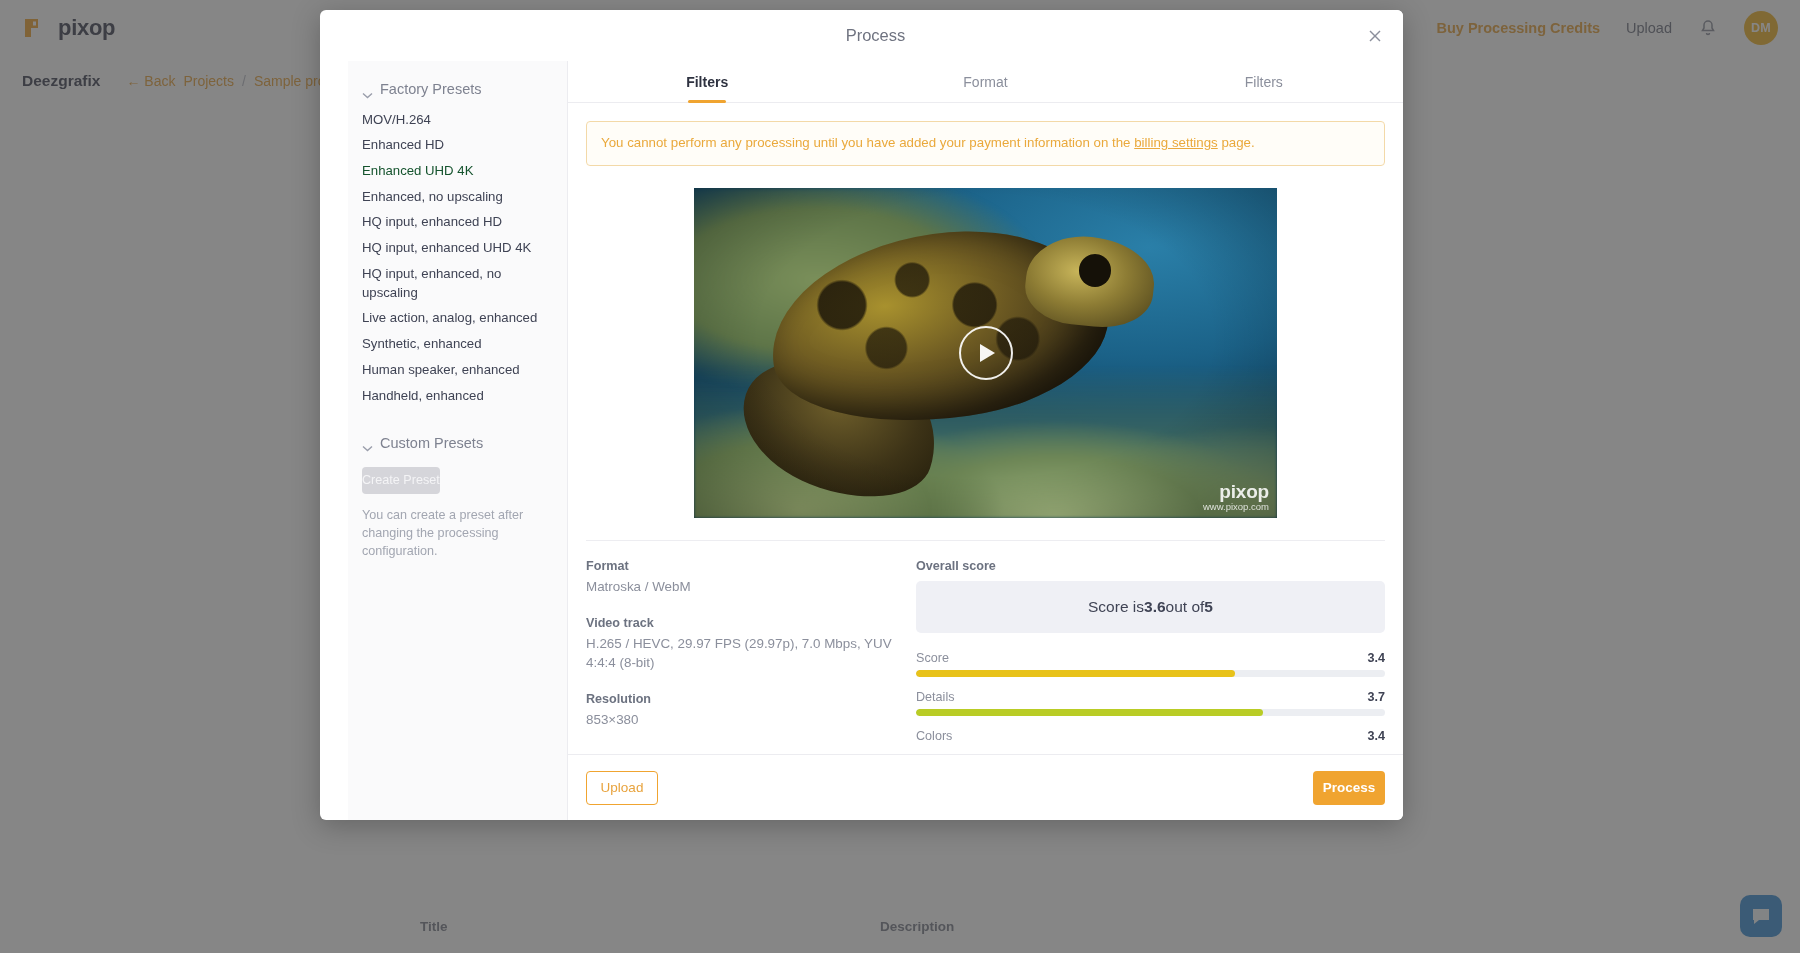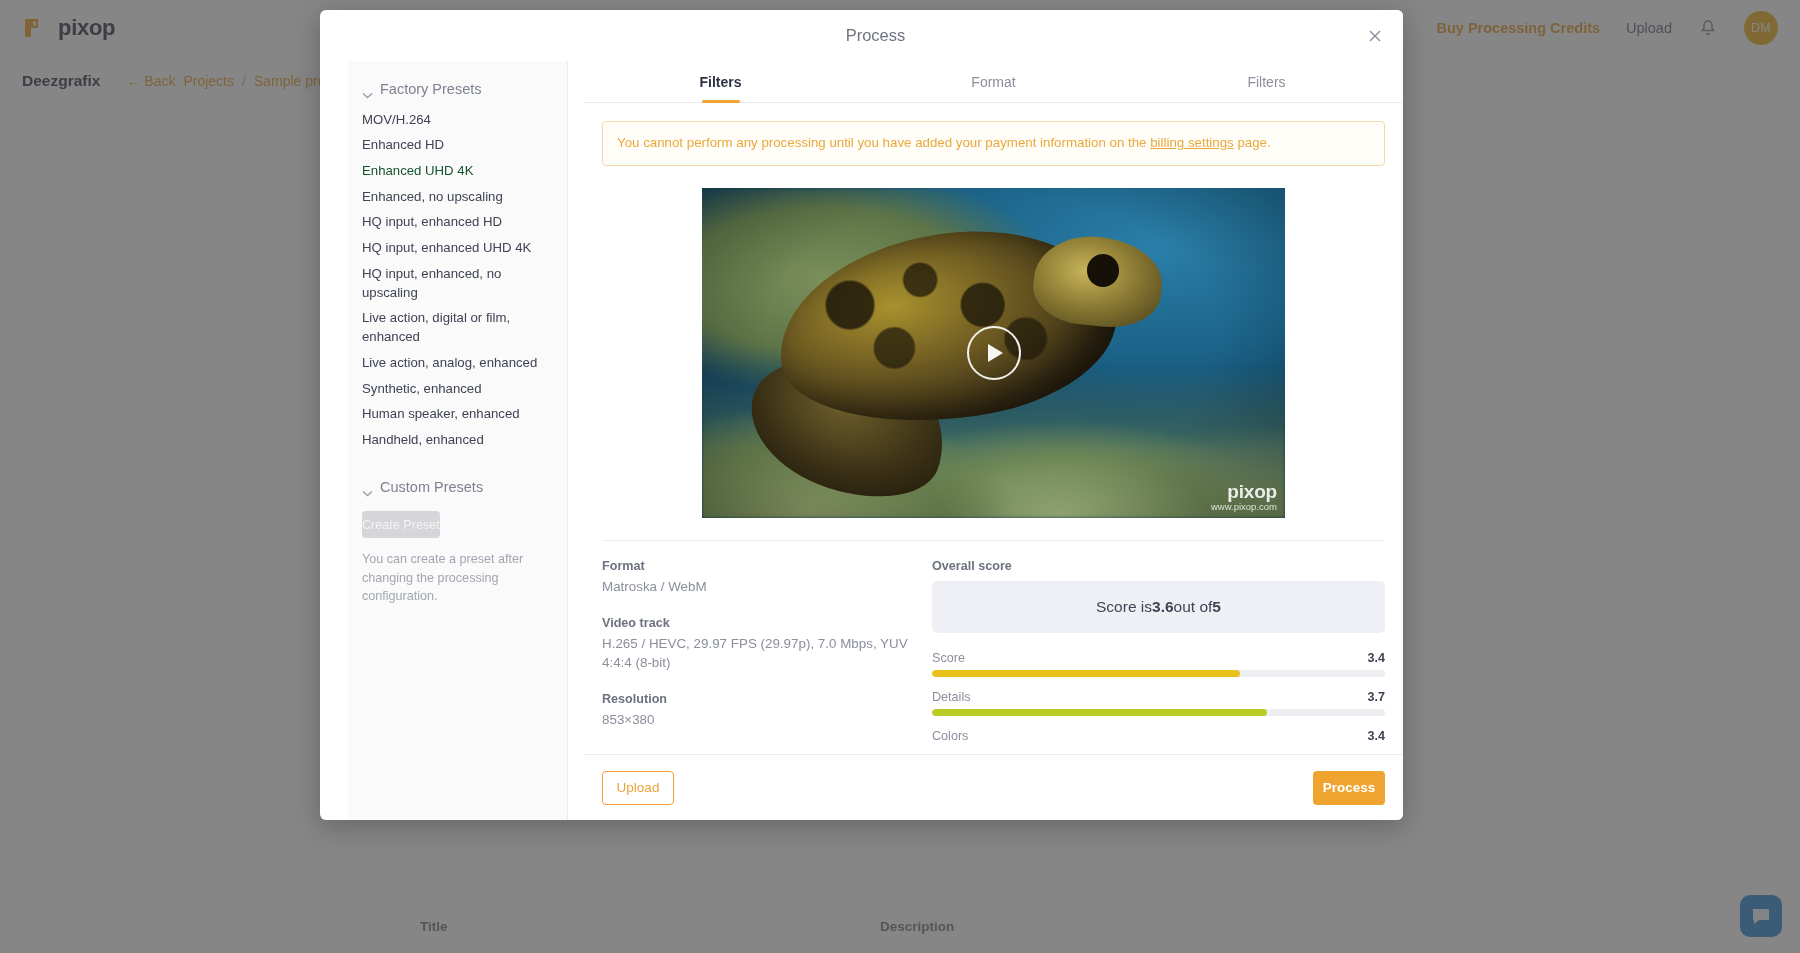--- a/index.html
+++ b/index.html
@@ -24,21 +24,21 @@
     font-size: 22px; font-weight: 700; color: #3f4354; letter-spacing: -0.3px;
   }
   .topbar-right {
     margin-left: auto; display: flex; align-items: center; gap: 26px; margin-right: 22px;
   }
   .buy-credits { color: #e8a33d; font-size: 14.5px; font-weight: 600; }
   .upload-link { color: #6e7280; font-size: 14.5px; }
   .bell { width: 20px; height: 20px; }
   .avatar {
     width: 34px; height: 34px; border-radius: 50%;
-    background: #f0b429; color: #fff; font-size: 12.5px; font-weight: 400;
+    background: #f0b429; color: #fff; font-size: 12.5px; font-weight: 700;
     display: flex; align-items: center; justify-content: center;
     letter-spacing: 0.4px;
   }
 
   .subbar {
     position: absolute; top: 56px; left: 0; width: 1800px; height: 50px;
     background: #ffffff; display: flex; align-items: center;
     font-size: 14px;
   }
   .brandname { margin-left: 22px; font-weight: 700; color: #3f4354; font-size: 15.5px; }
@@ -73,21 +73,21 @@
     display: flex; align-items: center; justify-content: center;
     background: #fff;
   }
   .modal-title { font-size: 16.5px; color: #6f7380; font-weight: 400; }
   .modal-close {
     position: absolute; right: 14px; top: 50%; transform: translateY(-50%);
     width: 28px; height: 28px; display: flex; align-items: center; justify-content: center;
     color: #8b8f9c;
   }
 
-  .modal-body { flex: 1 1 auto; display: flex; min-height: 0; gap: 16px; }
+  .modal-body { flex: 1 1 auto; display: flex; min-height: 0; }
 
   
   .presets {
     width: 220px; flex: 0 0 220px; background: #fafafb;
     border-right: 1px solid #ececf0;
     padding: 14px 0 0 0; overflow: hidden;
   }
   .group-head {
     display: flex; align-items: center; gap: 7px;
     padding: 6px 14px 10px 14px;
@@ -339,21 +339,20 @@
         <span>Factory Presets</span>
       </div>
 
       <div class="preset-item">MOV/H.264</div>
       <div class="preset-item">Enhanced HD</div>
       <div class="preset-item active">Enhanced UHD 4K</div>
       <div class="preset-item">Enhanced, no upscaling</div>
       <div class="preset-item">HQ input, enhanced HD</div>
       <div class="preset-item">HQ input, enhanced UHD 4K</div>
       <div class="preset-item">HQ input, enhanced, no upscaling</div>
-      <div class="preset-item">Live action, digital or film, enhanced</div>
       <div class="preset-item">Live action, analog, enhanced</div>
       <div class="preset-item">Synthetic, enhanced</div>
       <div class="preset-item">Human speaker, enhanced</div>
       <div class="preset-item">Handheld, enhanced</div>
 
       <div class="group-head custom">
         <span class="chev">
           <svg width="11" height="7" viewBox="0 0 11 7" fill="none" stroke="#9a9eab" stroke-width="1.4">
             <path d="M1 1.5 L5.5 5.5 L10 1.5"></path>
           </svg>

